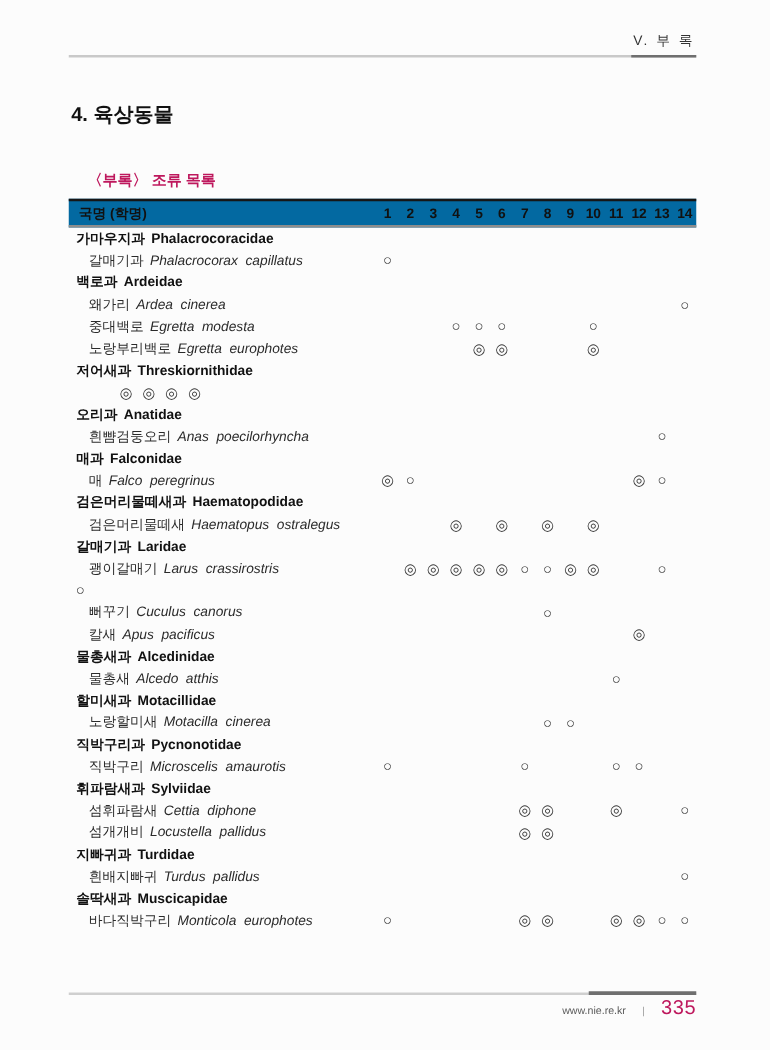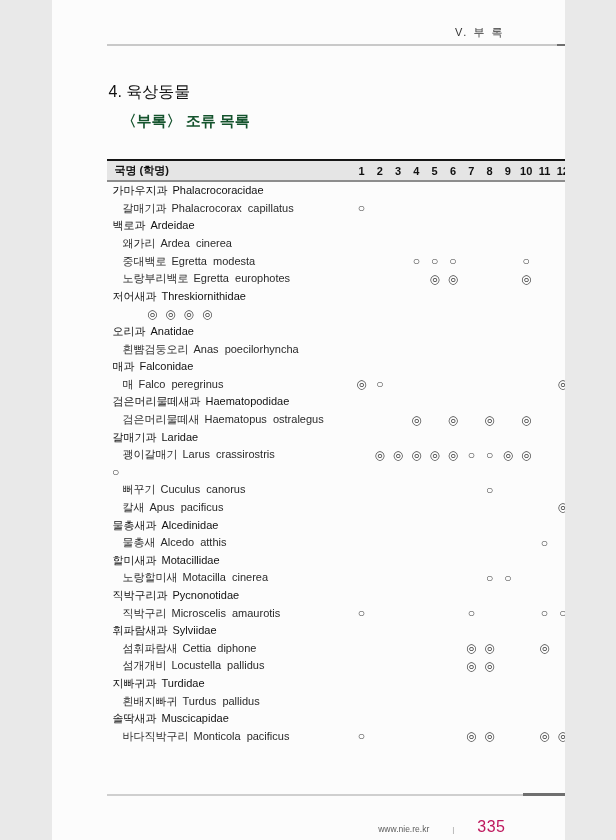--- a/index.html
+++ b/index.html
@@ -1,69 +1,69 @@
 <!DOCTYPE html>
 <html><head>
 <meta charset="utf-8">
 <style>
   html,body{margin:0;padding:0;background:#e9e9e9;}
   .page{
-    position:relative;width:513px;height:840px;background:#fcfcfc;
+    position:relative;width:616px;height:840px;background:#fcfcfc;
     font-family:"Liberation Sans","DejaVu Sans",sans-serif;color:#1c1c1c;
     overflow:hidden;margin:0 auto;
   }
   
   .top-header{
     position:absolute;top:25px;right:60px;font-size:11px;letter-spacing:2px;color:#333;
   }
   .top-rule{
     position:absolute;top:44px;left:55px;width:502px;height:2px;background:#c9c9c9;
   }
   .top-rule .dark{
     position:absolute;right:0;top:0;width:52px;height:2px;background:#6f6f6f;
   }
   
   .page-title{
-    position:absolute;left:57px;top:82px;font-size:16px;font-weight:normal;color:#111;
+    position:absolute;left:57px;top:82px;font-size:16px;font-weight:bold;color:#111;
   }
   .section-title{
-    position:absolute;left:70px;top:112px;font-size:15px;font-weight:bold;color:#14532d;
+    position:absolute;left:70px;top:136px;font-size:12px;font-weight:bold;color:#be185d;
   }
   
   .table{
     position:absolute;left:55px;top:159px;width:502px;
   }
   .thead{
-    display:flex;align-items:center;height:19px;background:#e5e5e5;
+    display:flex;align-items:center;height:19px;background:#0369a1;
     border-top:2.5px solid #161616;border-bottom:2px solid #8d8d8d;
   }
   .name-col{flex:1;min-width:0;white-space:nowrap;overflow:hidden;}
   .thead .name-col{padding-left:8px;font-size:11px;font-weight:bold;color:#111;}
   .col-num{
     width:18.3px;flex:0 0 18.3px;text-align:center;font-size:11px;font-weight:bold;color:#111;
   }
   .trow{
     display:flex;align-items:center;height:17.6px;font-size:11px;
   }
-  .trow .name-col.family{padding-left:6px;font-weight:normal;color:#111;}
+  .trow .name-col.family{padding-left:6px;font-weight:bold;color:#111;}
   .trow .name-col.species{padding-left:16px;font-weight:normal;color:#2a2a2a;}
   .la{margin-left:5px;word-spacing:3px;}
-  .species .la{}
+  .species .la{font-style:italic;}
   .mark{
     width:18.3px;flex:0 0 18.3px;text-align:center;font-size:12px;color:#3d3d3d;line-height:1;
   }
   
   .footer-rule{
     position:absolute;top:794px;left:55px;width:502px;height:2px;background:#cfcfcf;
   }
   .footer-rule .dark{
     position:absolute;right:0;top:-1px;width:86px;height:3px;background:#6f6f6f;
   }
   .footer{
-    position:absolute;top:818px;right:59px;display:flex;align-items:baseline;gap:23px;
+    position:absolute;top:798px;right:59px;display:flex;align-items:baseline;gap:13px;
   }
   .footer .site{font-size:8.5px;color:#5c5c5c;}
   .footer .sep{font-size:8px;color:#9a9a9a;}
   .footer .pagenum{font-size:16px;color:#be185d;letter-spacing:0.5px;}
 </style>
 </head>
 <body>
 
 <div class="page">
 
@@ -614,21 +614,21 @@
           <div class="mark"></div>
           <div class="mark"></div>
           <div class="mark"></div>
           <div class="mark"></div>
           <div class="mark"></div>
           <div class="mark"></div>
           <div class="mark"></div>
           <div class="mark"></div>
         </div>
         <div class="trow">
-          <div class="name-col species"><span class="kr">바다직박구리</span><span class="la">Monticola pacificus</span></div>
+          <div class="name-col species"><span class="kr">바다직박구리</span><span class="la">Monticola europhotes</span></div>
           <div class="mark">○</div>
           <div class="mark"></div>
           <div class="mark"></div>
           <div class="mark"></div>
           <div class="mark"></div>
           <div class="mark"></div>
           <div class="mark">◎</div>
           <div class="mark">◎</div>
           <div class="mark"></div>
           <div class="mark"></div>

